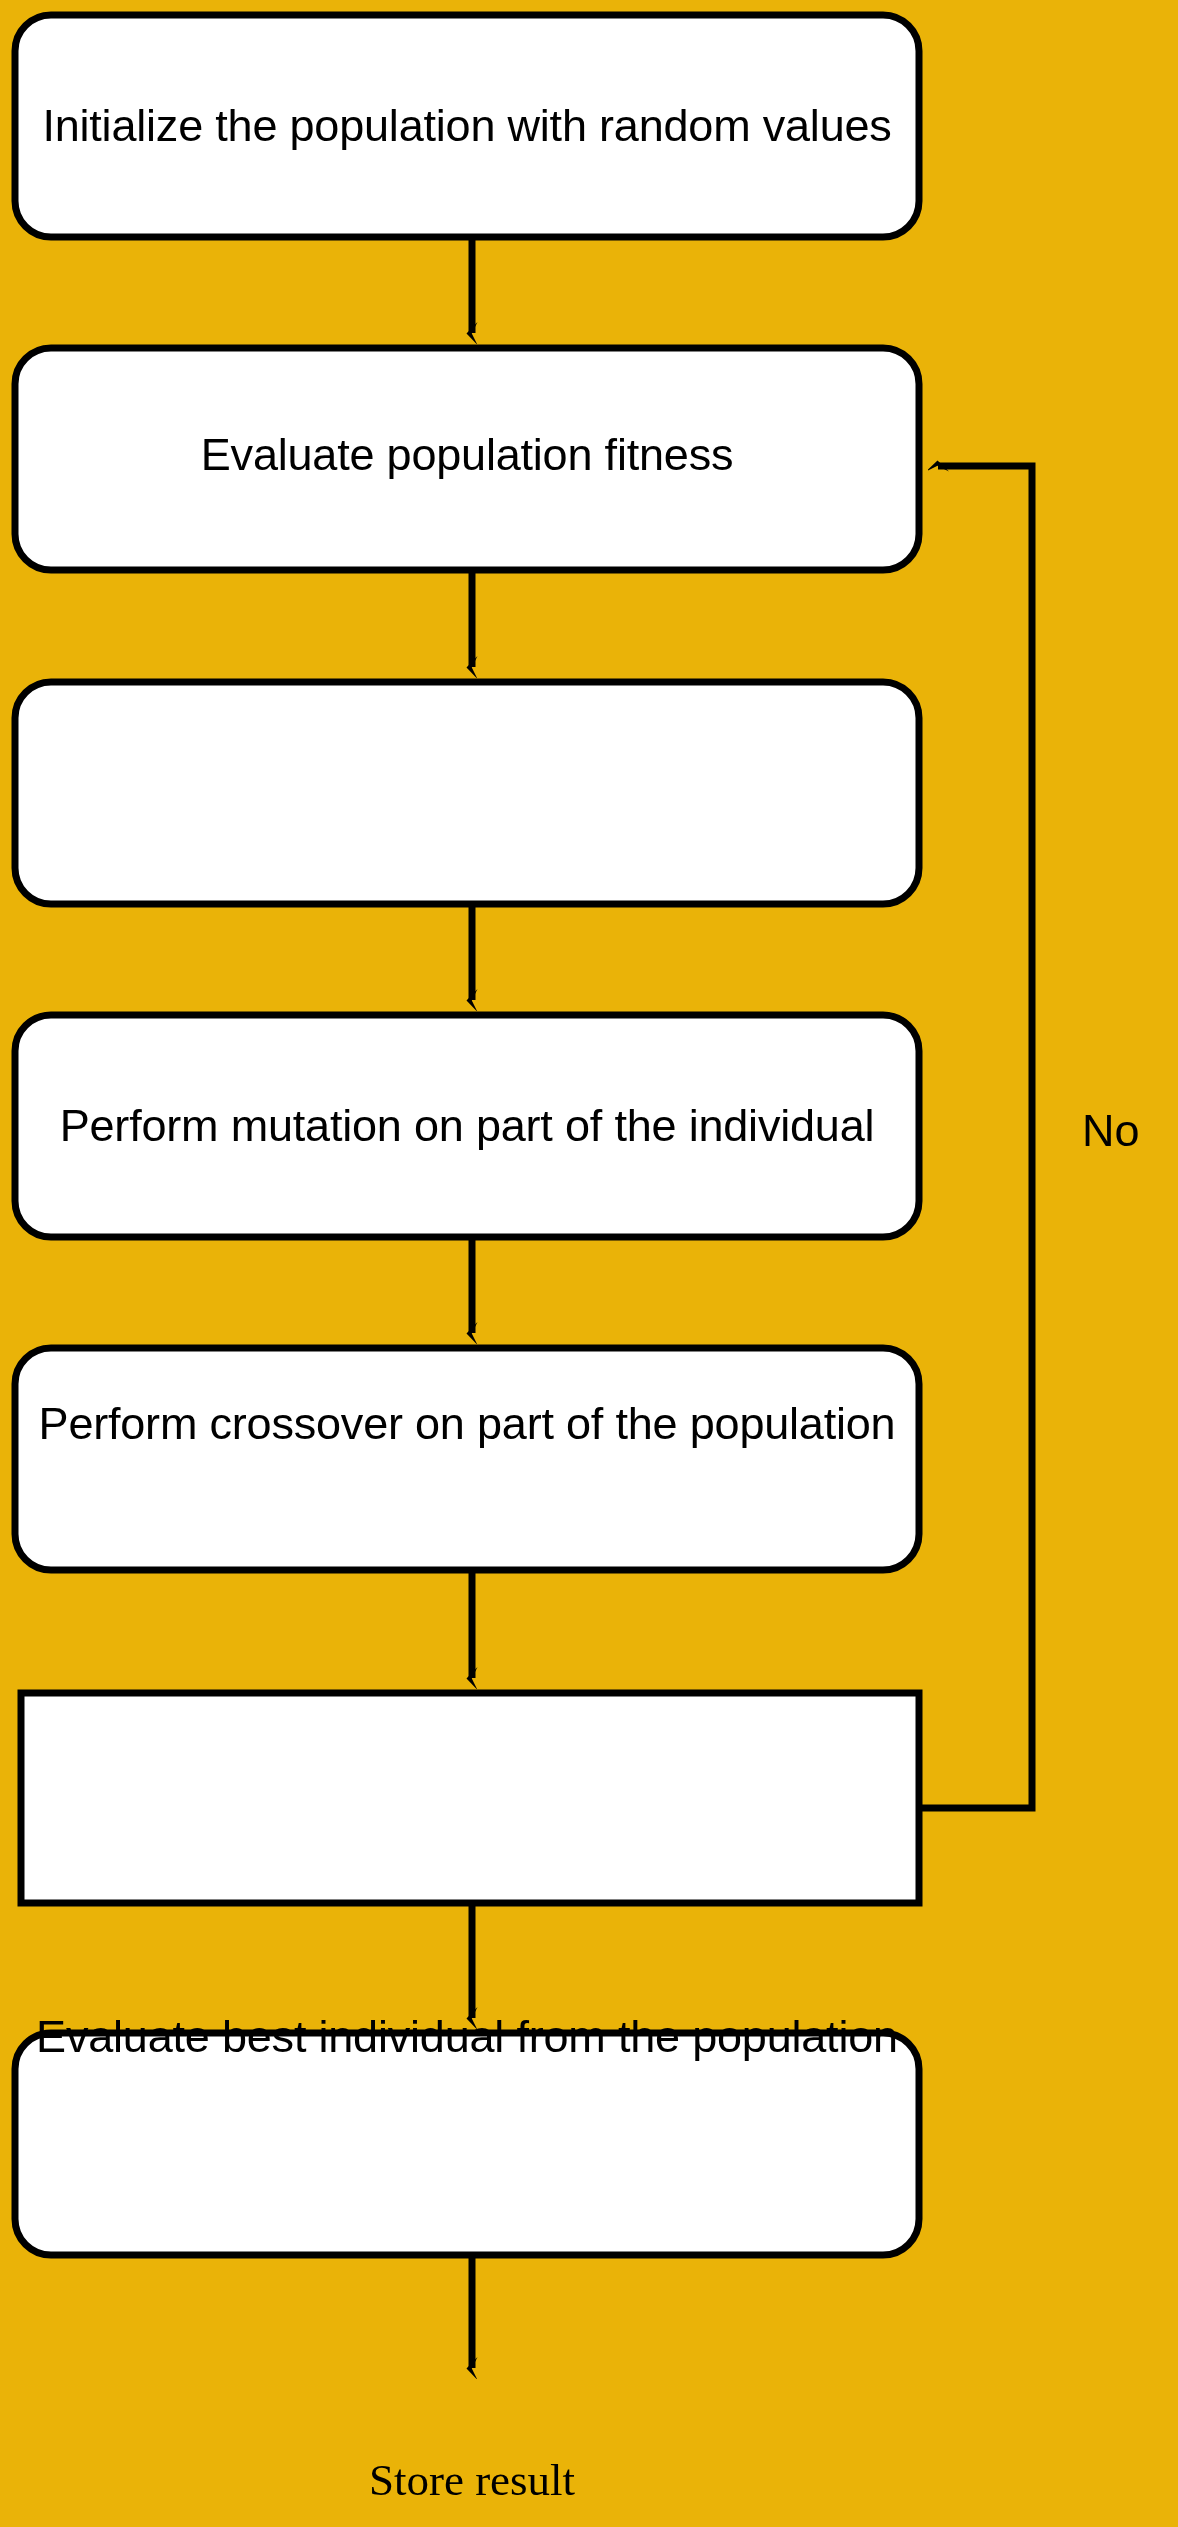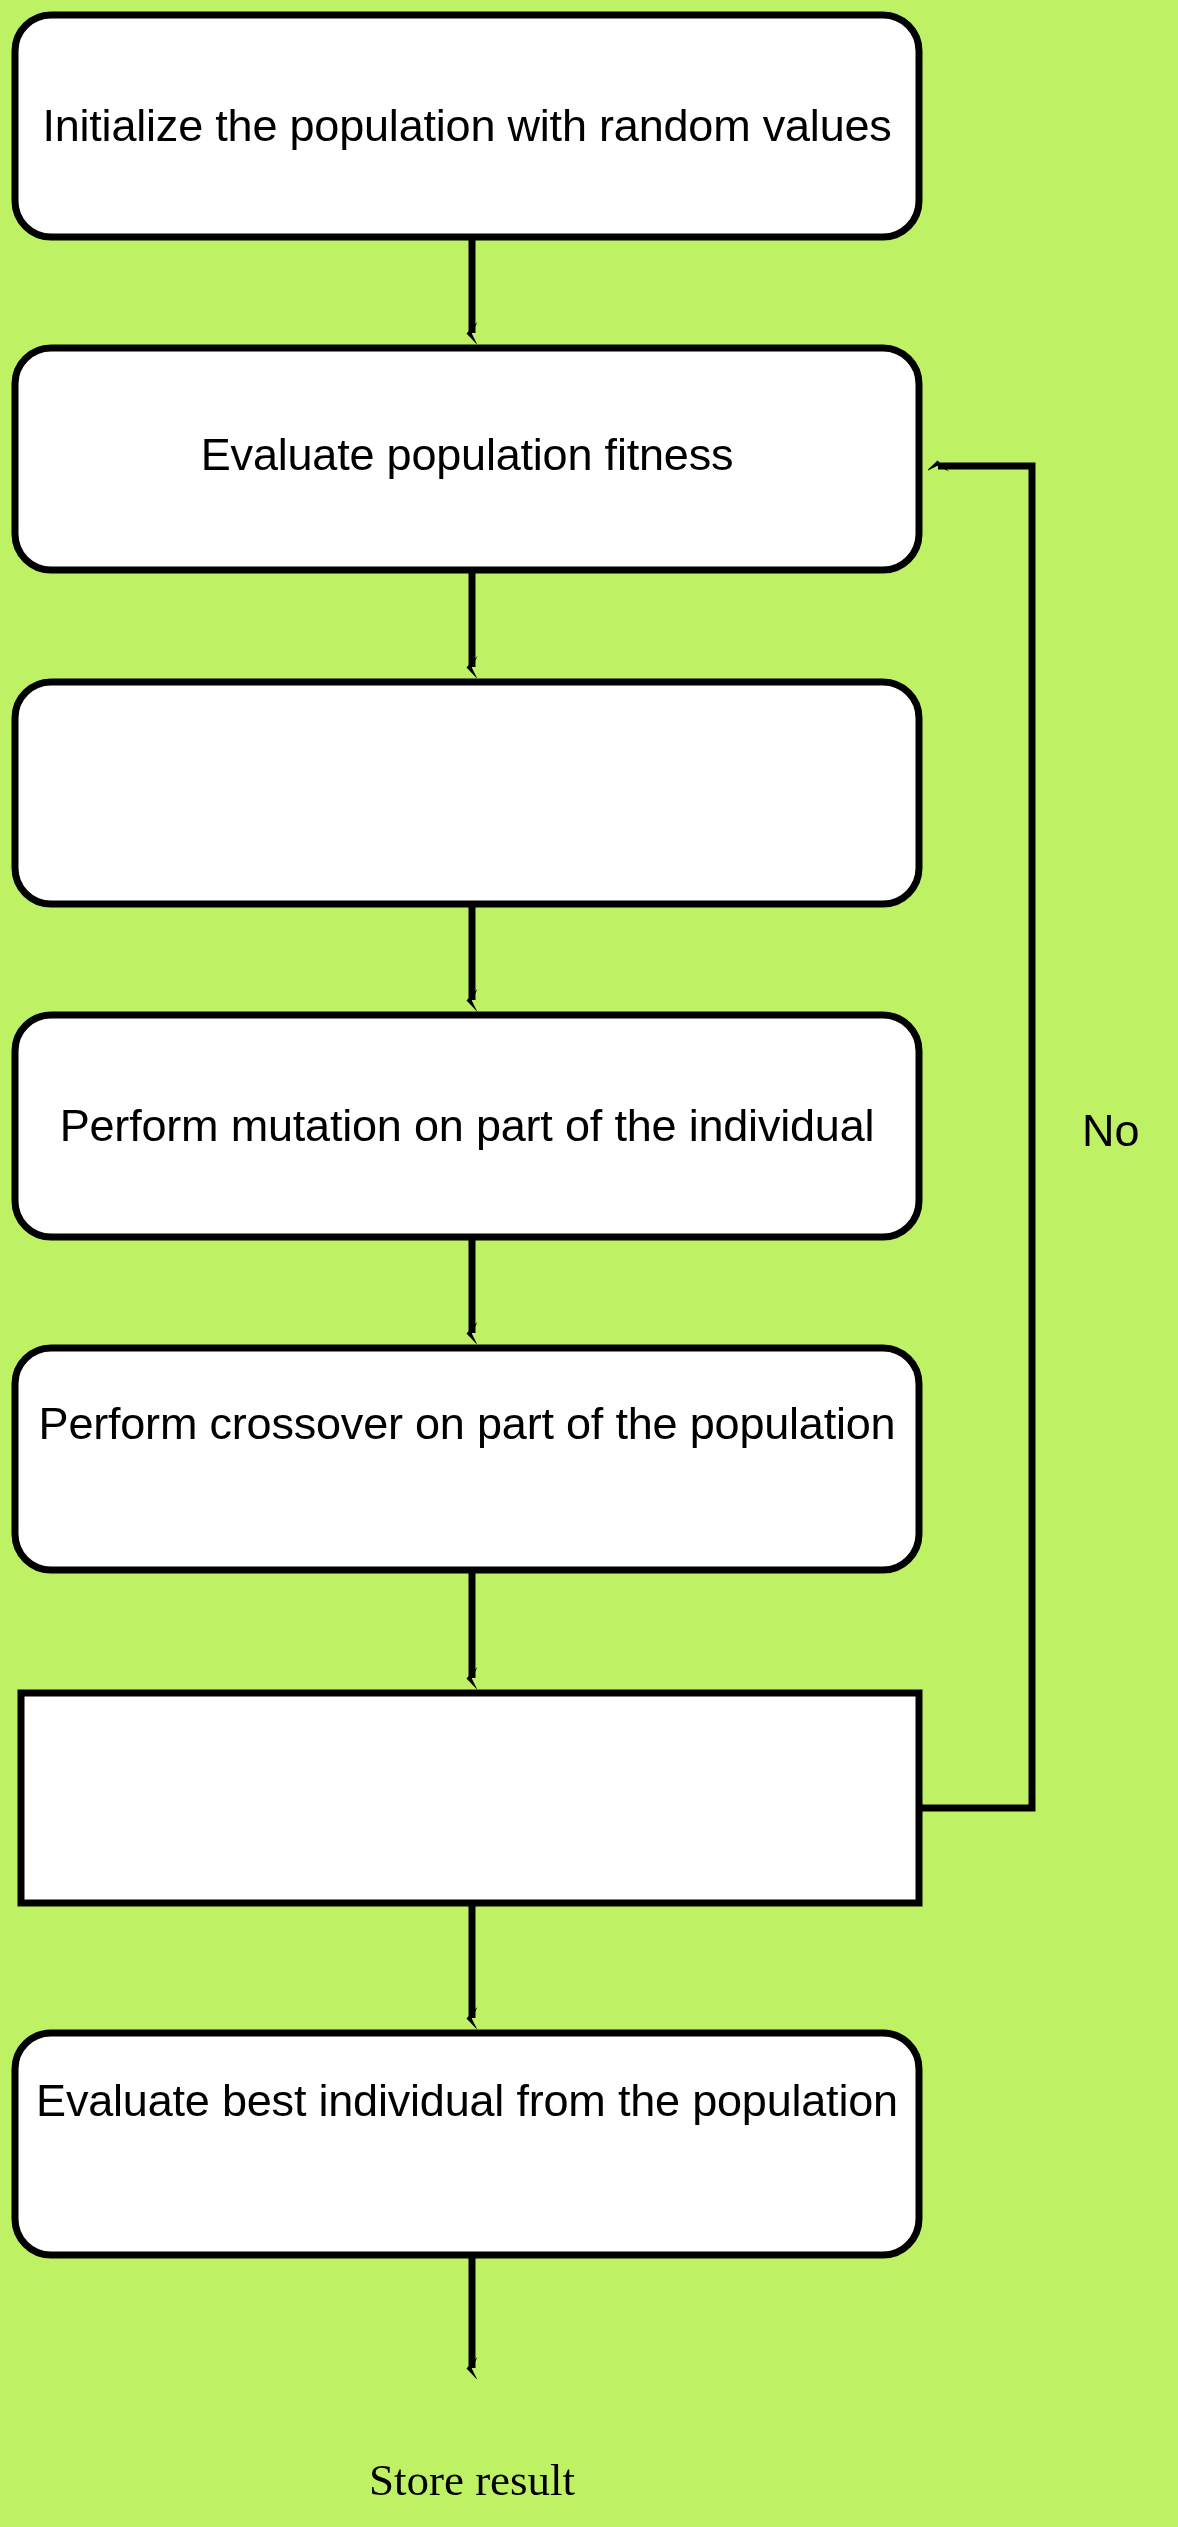--- a/index.html
+++ b/index.html
@@ -7,21 +7,21 @@
     padding: 0;
     background: #ffffff;
   }
   body {
     font-family: "Liberation Sans", sans-serif;
   }
   #canvas {
     position: relative;
     width: 1178px;
     height: 2527px;
-    background: #bef264;
+    background: #eab308;
     overflow: hidden;
   }
   #flow-svg {
     position: absolute;
     left: 0;
     top: 0;
     width: 1178px;
     height: 2527px;
     display: block;
   }
@@ -107,19 +107,19 @@
   <div class="node-text" style="left:15px; top:15px; width:904px; height:222px;">Initialize the population with random values</div>
 
   <div class="node-text" style="left:15px; top:344px; width:904px; height:222px;">Evaluate population fitness</div>
 
 
   <div class="node-text" style="left:15px; top:1015px; width:904px; height:222px; padding:0 20px;">Perform mutation on part of the individual</div>
 
   <div class="node-text" style="left:15px; top:1313px; width:904px; height:222px; padding:0 10px;">Perform crossover on part of the population</div>
 
 
-  <div class="node-text" style="left:15px; top:1990px; width:904px; height:222px; padding:0 14px;text-align:center;">Evaluate best individual from the population</div>
+  <div class="node-text" style="left:15px; top:1926px; width:904px; height:222px; padding:0 14px;text-align:center;">Evaluate best individual from the population</div>
 
   <div class="terminal-text" style="left:0px; top:2458px; width:944px;">Store result</div>
 
   <div class="edge-label" style="left:1082px; top:1108px;">No</div>
 
 </div>
 
 </body></html>

